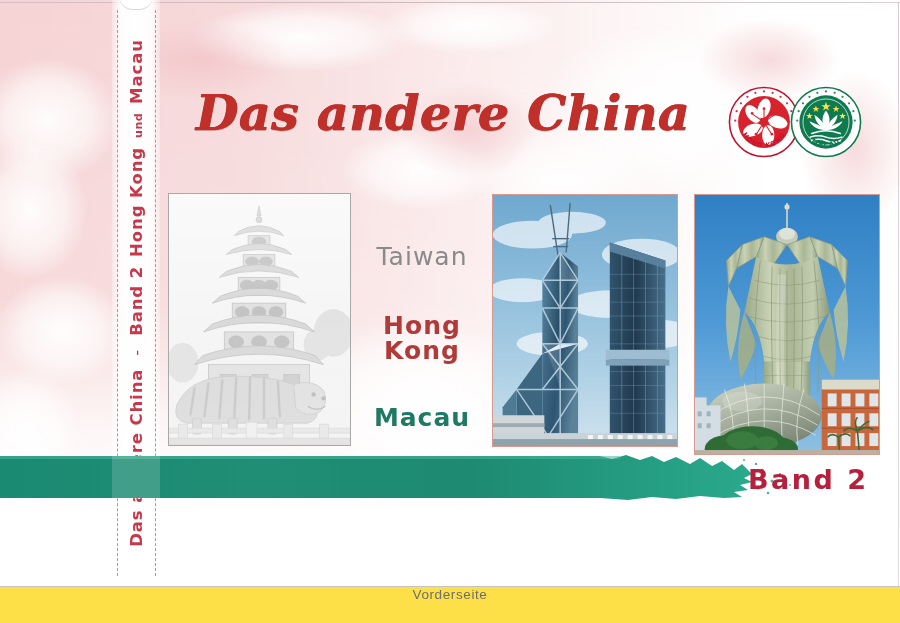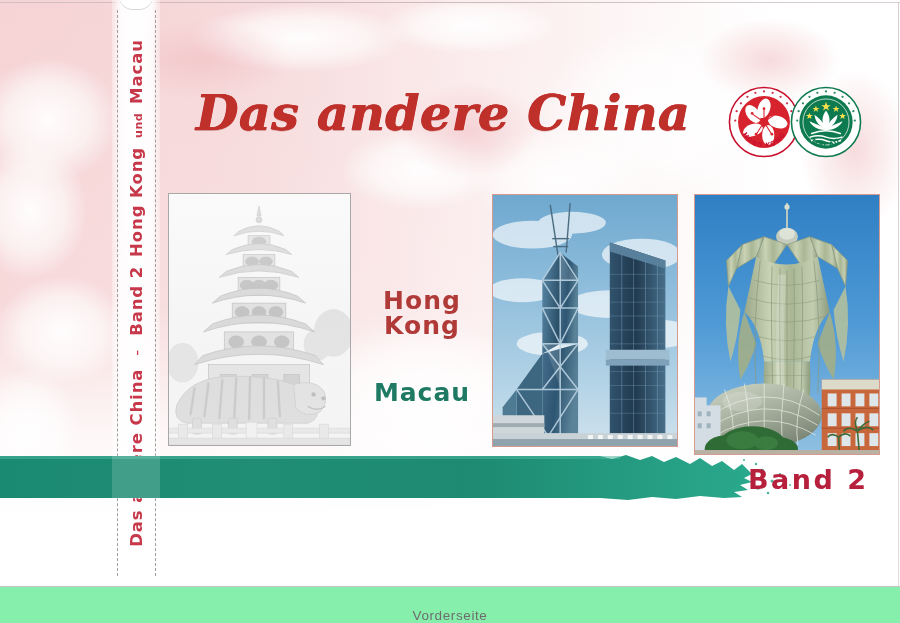--- a/index.html
+++ b/index.html
@@ -102,23 +102,23 @@
   
   #band-label {
     position:absolute; left:748px; top:464px;
     color:#b7203c; font-family:"DejaVu Sans", sans-serif;
     font-size:27px; font-weight:700; letter-spacing:2.5px;
   }
 
   
   #statusbar {
     position:absolute; left:0; top:586px; width:900px; height:37px;
-    background:#86efac;
+    background:#fde047;
     border-top:1px solid #c4c4c4;
-    display:flex; align-items:flex-end; justify-content:center;
+    display:flex; align-items:flex-start; justify-content:center;
   }
   #statusbar-label { color:#6d6d6d; font-size:13.5px; letter-spacing:.6px;
                      font-family:"Liberation Sans", sans-serif; }
 </style>
 </head>
 <body>
 
 <div id="cover-canvas">
 
   <svg class="wash" viewBox="0 0 900 586" preserveAspectRatio="none">
@@ -640,20 +640,21 @@
       <g fill="#3d8043" opacity="0.85">
         <ellipse cx="48" cy="247" rx="16" ry="9"></ellipse>
         <ellipse cx="72" cy="250" rx="12" ry="7"></ellipse>
       </g>
 
       <rect x="0" y="257" width="186" height="4" fill="#b9b2a4"></rect>
     </svg>
   </div>
 
   <div id="labels">
+    <div class="label" id="label-taiwan">Taiwan</div>
     <div class="label" id="label-hongkong">Hong Kong</div>
     <div class="label" id="label-macau">Macau</div>
   </div>
 
   <svg id="green-band" viewBox="0 0 900 52" preserveAspectRatio="none">
     <defs>
       <linearGradient id="bandG" x1="0" y1="0" x2="1" y2="0">
         <stop offset="0" stop-color="#1b8a72"></stop>
         <stop offset="0.35" stop-color="#1f8e75"></stop>
         <stop offset="0.62" stop-color="#1d8a71"></stop>

